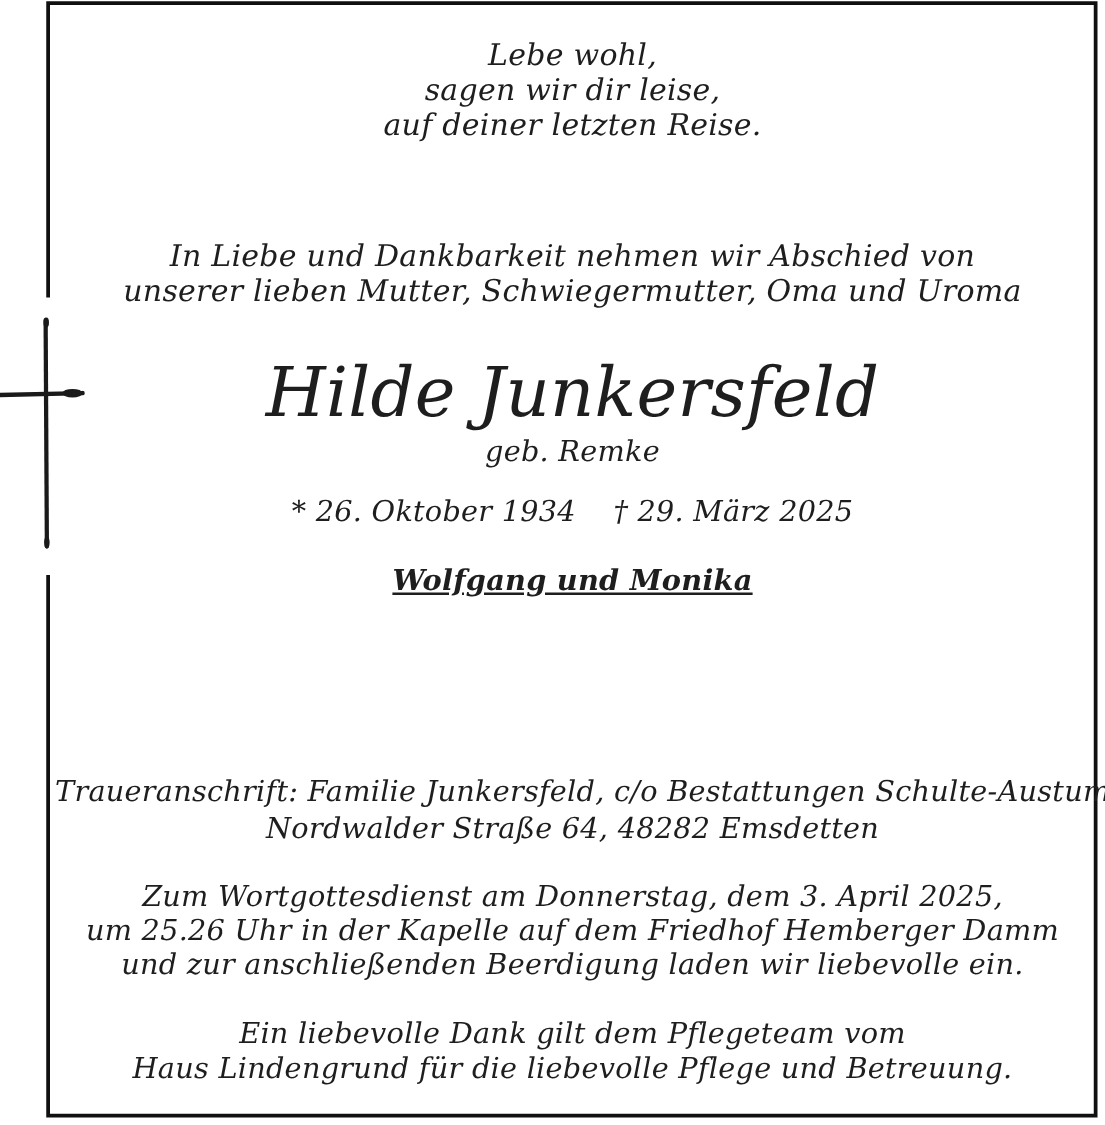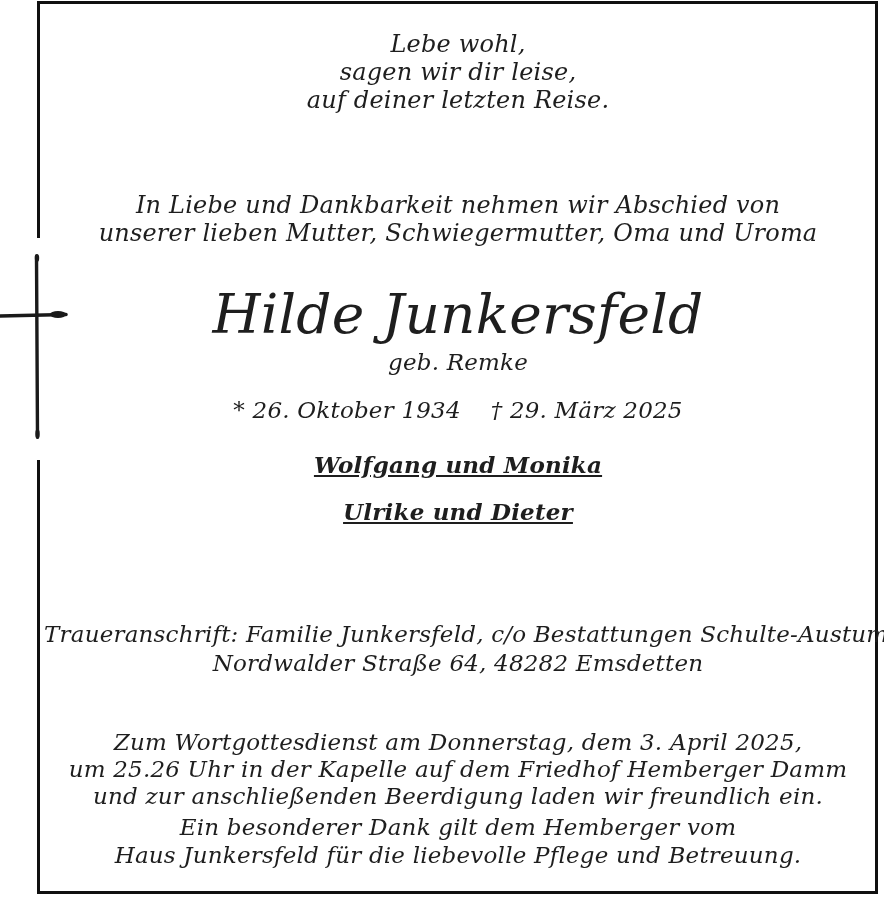--- a/index.html
+++ b/index.html
@@ -36,21 +36,21 @@
   }
   .poem        { top: 30px;  font-size: 24px; line-height: 28px; }
   .intro       { top: 191px; font-size: 24px; line-height: 28px; }
   .name        { top: 288px; font-size: 55px; line-height: 52px; }
   .maiden      { top: 349px; font-size: 23px; line-height: 26px; text-align: center; }
   .dates       { top: 377px; font-size: 23px; line-height: 26px; margin-top: 20px; }
   .dates .sep  { display: inline-block; width: 30px; }
   .mourner     { font-size: 23px; line-height: 26px; font-weight: bold; text-decoration: underline; }
   .m1 { top: 452px; } .m2 { top: 499px; } .m3 { top: 546px; }
   .address     { top: 620px; font-size: 23px; line-height: 29px; }
-  .service     { top: 729px; font-size: 23px; line-height: 27px; }
+  .service     { top: 705px; font-size: 23px; line-height: 27px; }
   .thanks      { top: 813px; font-size: 23px; line-height: 28px; }
 </style>
 </head>
 <body>
 
 <div class="page">
 
   <div class="frame"></div>
   <div class="border-gap"></div>
 
@@ -75,31 +75,30 @@
 
   <div class="tblock name">Hilde Junkersfeld</div>
 
   <div class="tblock maiden">geb. Remke</div>
 
   <div class="tblock dates">
     <span>* 26. Oktober 1934</span><span class="sep"></span><span>† 29. März 2025</span>
   </div>
 
   <div class="tblock mourner m1">Wolfgang und Monika</div>
-  <div class="tblock mourner m2">Ulrike und Dieter</div>
 
   <div class="tblock address">
     <div>Traueranschrift: Familie Junkersfeld, c/o Bestattungen Schulte-Austum,</div>
     <div>Nordwalder Straße 64, 48282 Emsdetten</div>
   </div>
 
   <div class="tblock service">
     <div>Zum Wortgottesdienst am Donnerstag, dem 3. April 2025,</div>
     <div>um 25.26 Uhr in der Kapelle auf dem Friedhof Hemberger Damm</div>
-    <div>und zur anschließenden Beerdigung laden wir freundlich ein.</div>
+    <div>und zur anschließenden Beerdigung laden wir liebevolle ein.</div>
   </div>
 
   <div class="tblock thanks">
-    <div>Ein besonderer Dank gilt dem Hemberger vom</div>
-    <div>Haus Junkersfeld für die liebevolle Pflege und Betreuung.</div>
+    <div>Ein liebevolle Dank gilt dem Pflegeteam vom</div>
+    <div>Haus Lindengrund für die liebevolle Pflege und Betreuung.</div>
   </div>
 
 </div>
 
 </body></html>

